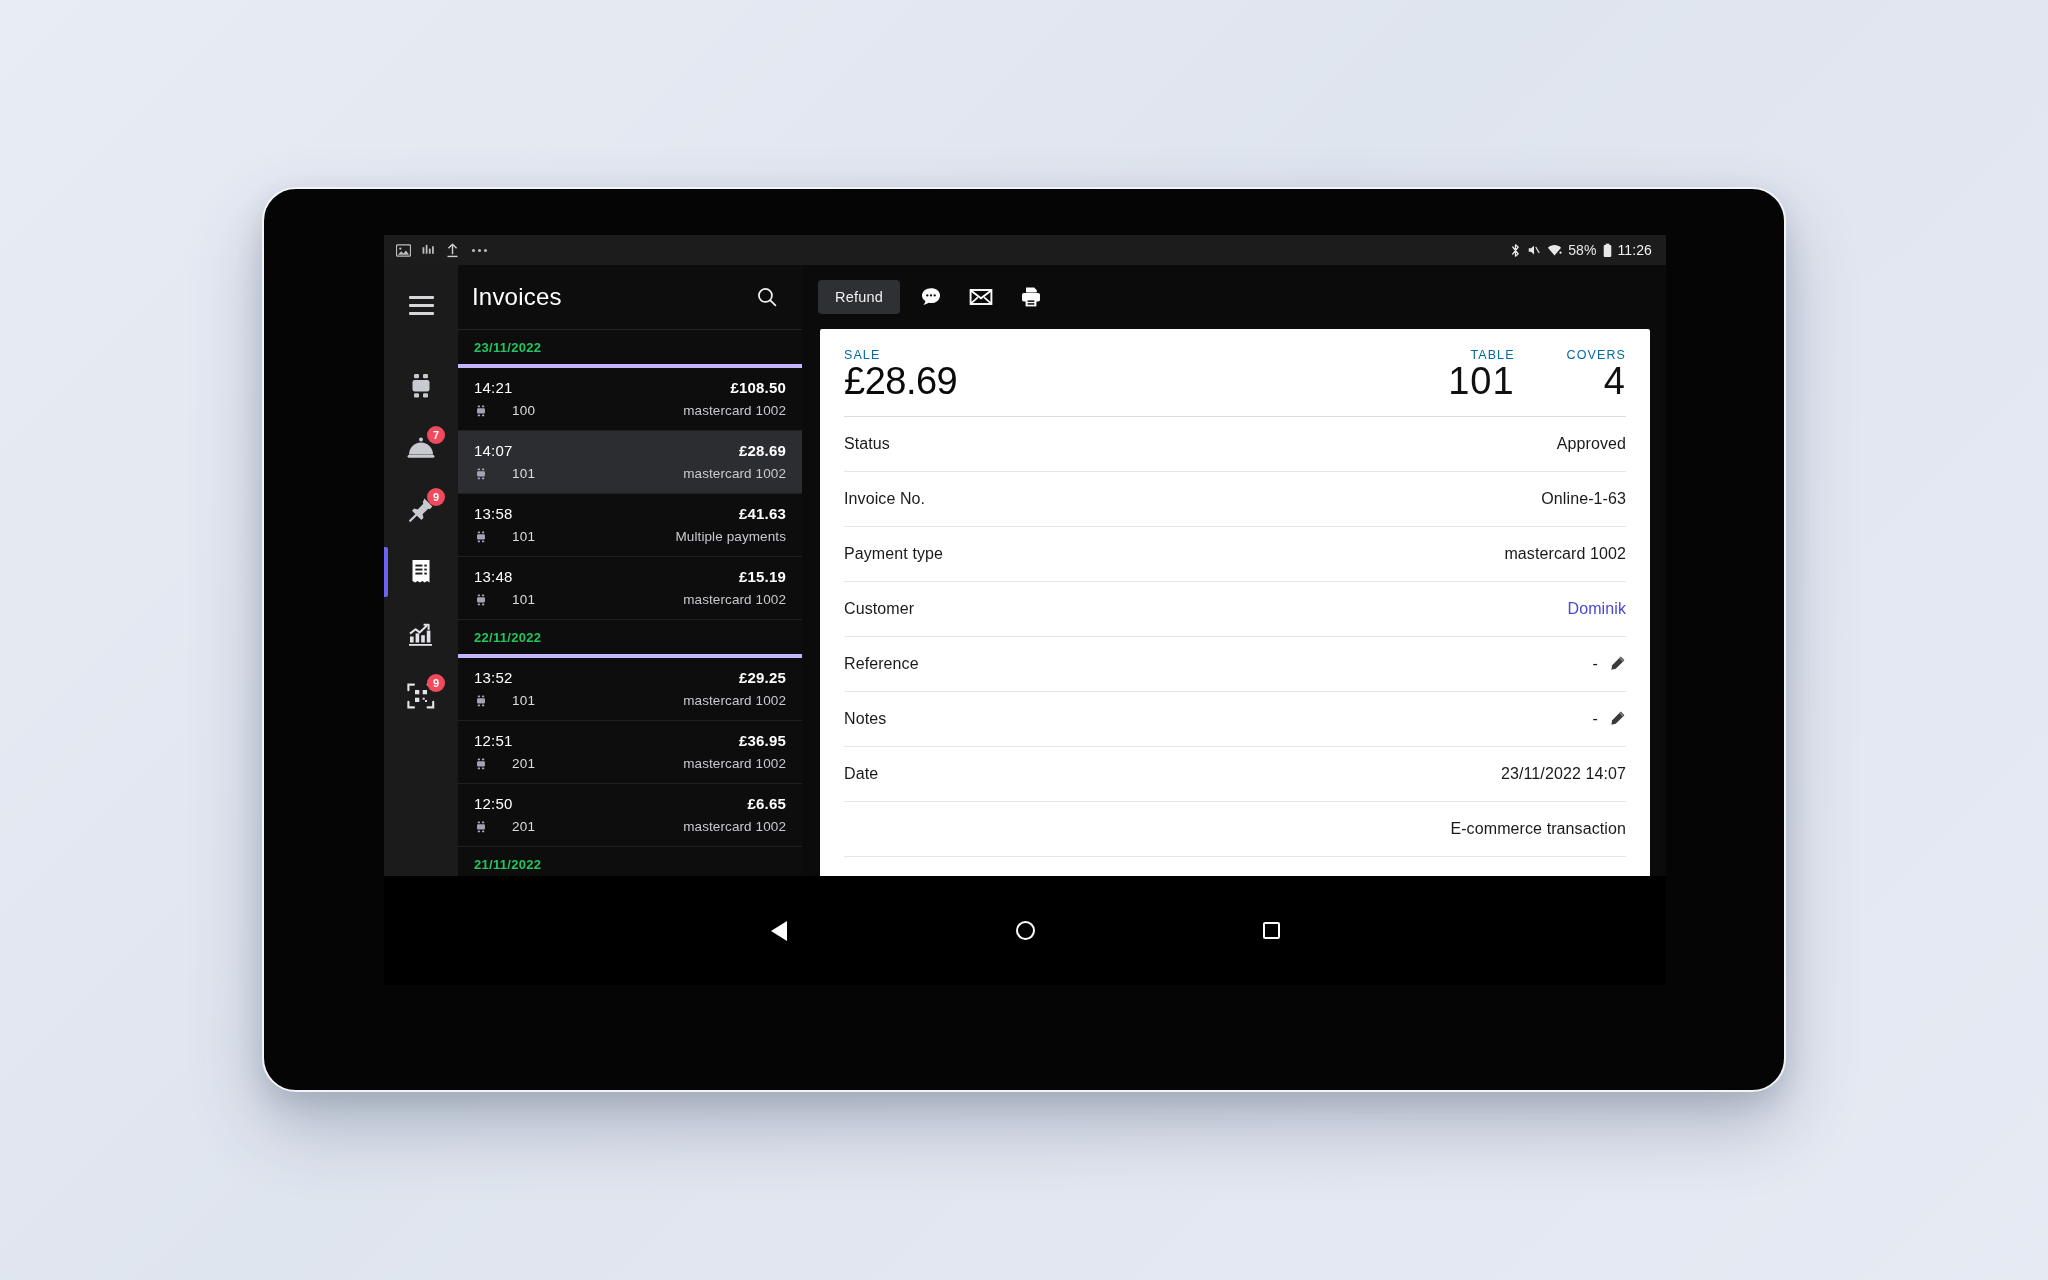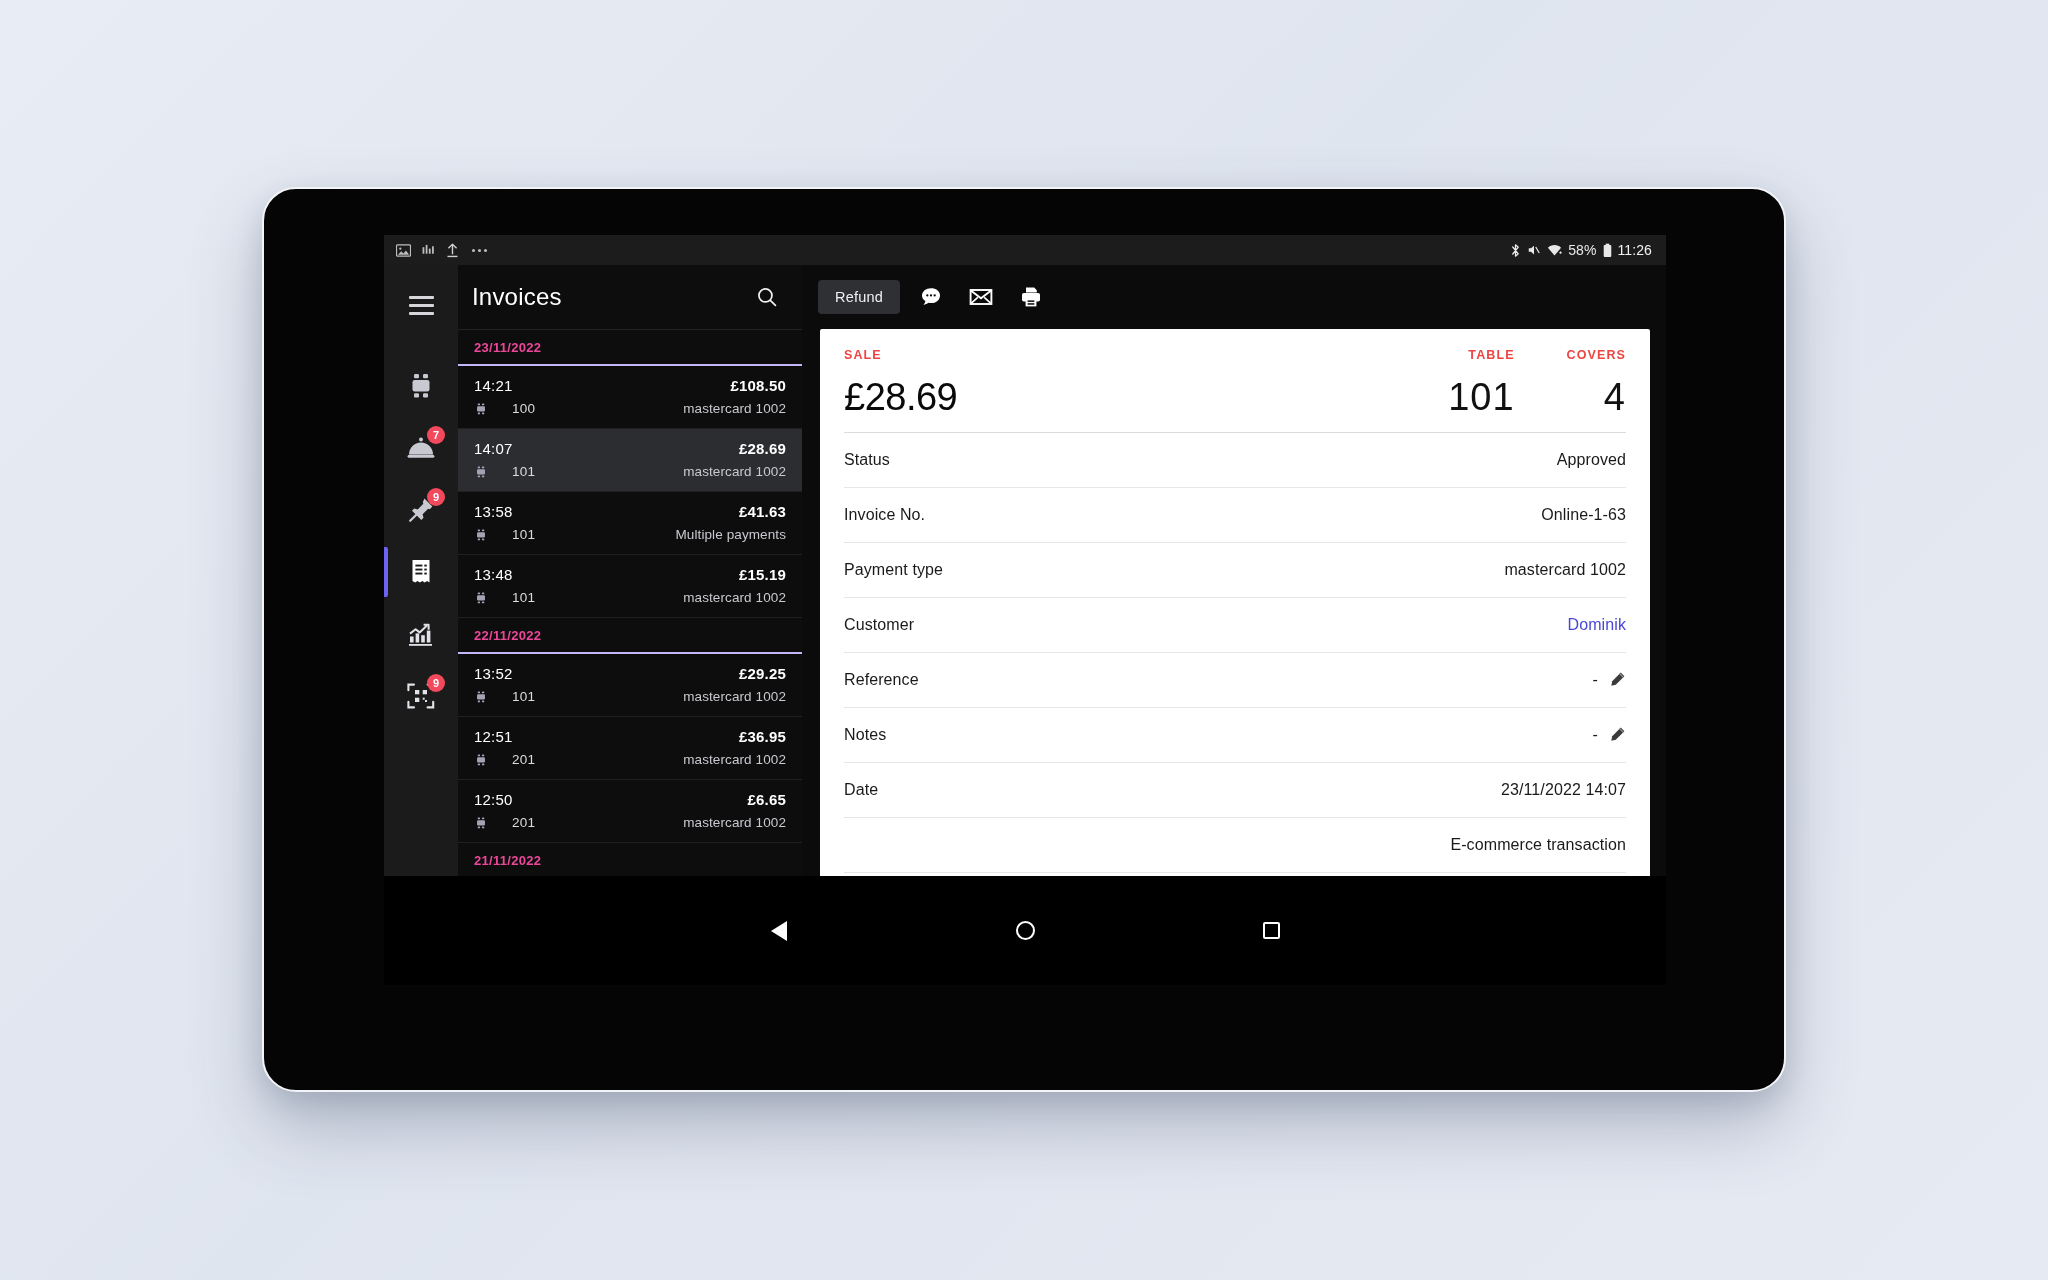--- a/index.html
+++ b/index.html
@@ -154,25 +154,25 @@
     cursor: pointer;
   }
   .list-scroll {
     flex: 1;
     overflow: hidden;
     position: relative;
     border-top: 1px solid #232325;
   }
   .date-head {
     padding: 10px 16px 9px;
-    color: #ec4899;
+    color: #22c55e;
     font-size: 13px;
     font-weight: 700;
     letter-spacing: .3px;
-    border-bottom: 2px solid #c4b5fd;
+    border-bottom: 4px solid #c4b5fd;
     background: #0d0d0e;
   }
   .inv-row {
     padding: 11px 16px 12px;
     border-bottom: 1px solid #202022;
     cursor: pointer;
     background: #0d0d0e;
   }
   .inv-row.selected { background: #2c2d31; }
   .inv-line {
@@ -229,24 +229,23 @@
     border-radius: 2px 2px 0 0;
   }
   .card-top {
     padding: 19px 24px 16px;
     display: flex;
     align-items: flex-end;
   }
   .ct-sale { flex: 1; }
   .ct-label {
     font-size: 12.5px;
-    color: #ef4444;
+    color: #0369a1;
     letter-spacing: 1.1px;
-    margin-bottom: 16px;
-    font-weight: bold;
+    margin-bottom: 0;
   }
   .ct-amount {
     font-size: 38px;
     color: #0a0a0a;
     letter-spacing: -.5px;
     line-height: 1;
   }
   .ct-col { text-align: right; margin-left: 52px; }
   .ct-big {
     font-size: 38px;

